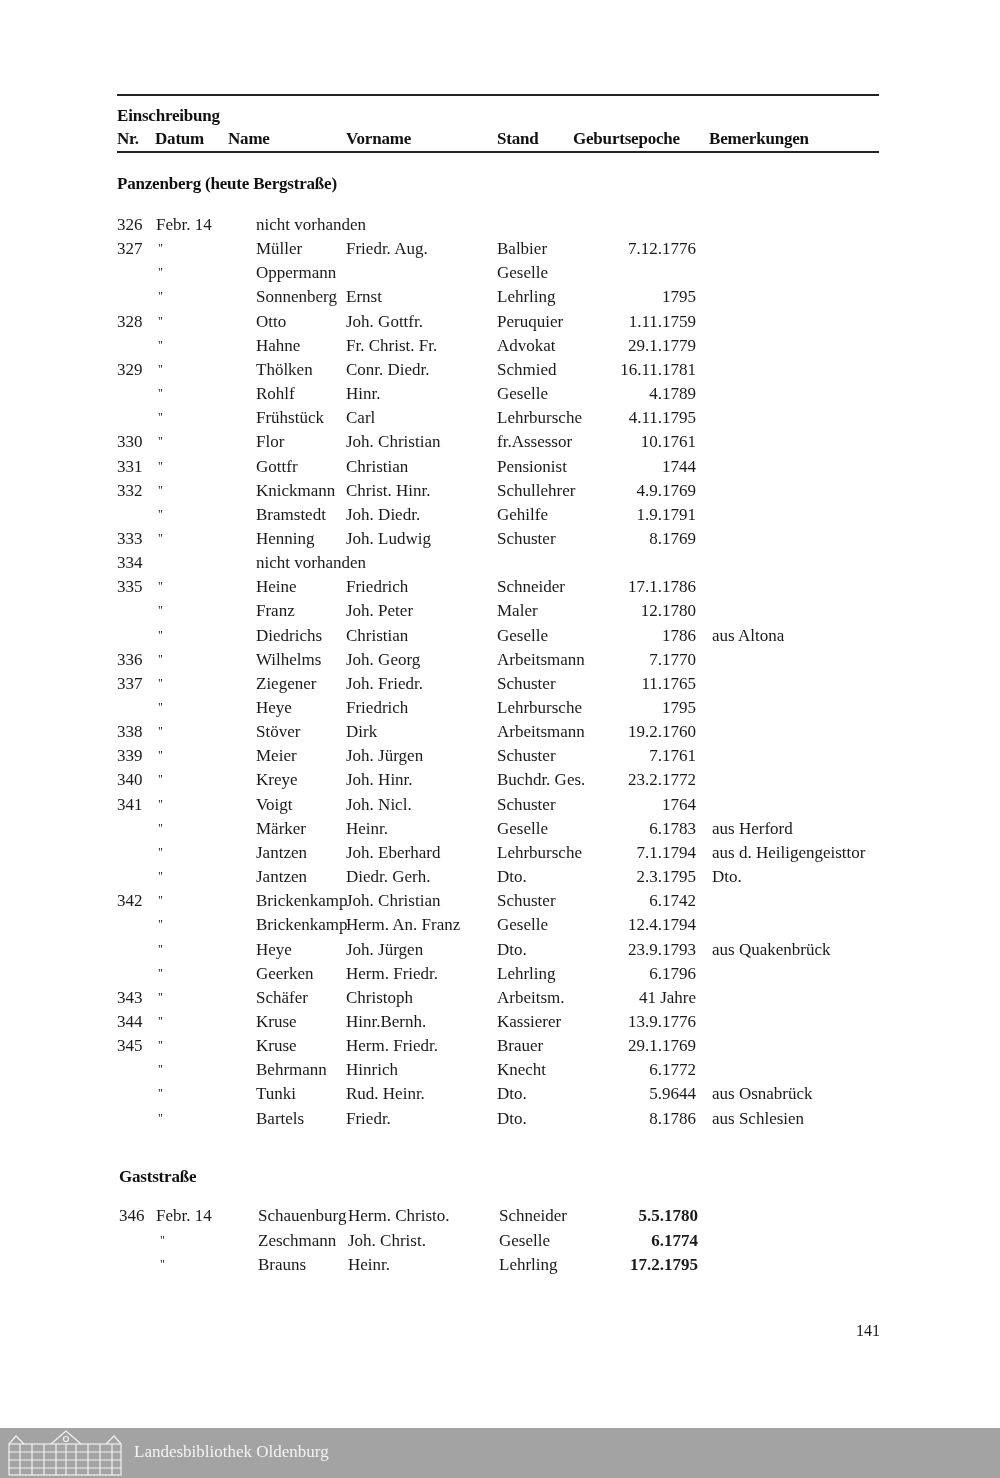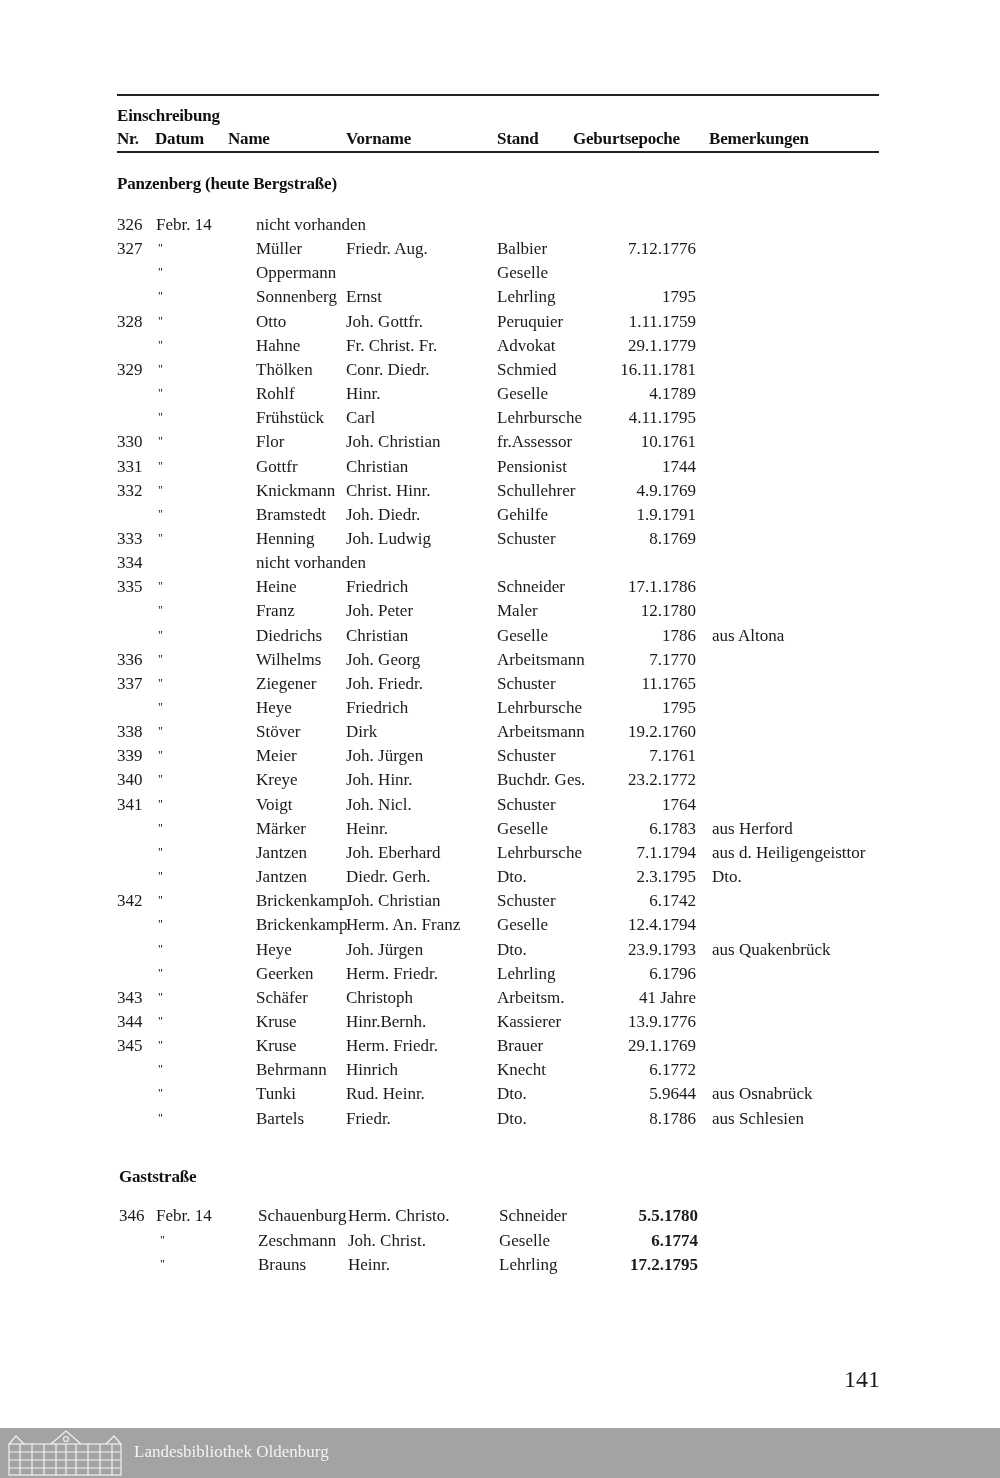--- a/index.html
+++ b/index.html
@@ -22,21 +22,21 @@
   .c-stand { left: 497px; }
   .c-geb { left: 560px; width: 136px; text-align: right; }
   .c-bem { left: 712px; }
   .g2 .c-nr { left: 119px; }
   .g2 .c-dat { left: 156px; }
   .g2 .c-name { left: 230px; }
   .g2 .c-vor { left: 348px; }
   .g2 .c-stand { left: 499px; }
   .g2 .c-geb { left: 562px; width: 136px; font-weight: bold; }
   .g2 .c-ditto { left: 160px; }
-  .pagenum { position: absolute; right: 120px; top: 1322px; font-family: "Liberation Serif", serif; font-size: 24px; margin-top: 44px; }
+  .pagenum { position: absolute; right: 120px; top: 1322px; font-family: "Liberation Serif", serif; font-size: 16px; }
   .footer { position: absolute; left: 0; top: 1428px; width: 1000px; height: 50px; background: #a3a3a3; }
   .footer .logo { position: absolute; left: 6px; top: 2px; width: 118px; height: 46px; }
   .footer .lib { position: absolute; left: 134px; top: 14px; color: #f4f4f4; font-family: "Liberation Serif", serif; font-size: 17px; }
 </style>
 </head>
 <body>
 
 <div class="page">
   <div class="rule-top"></div>
 

